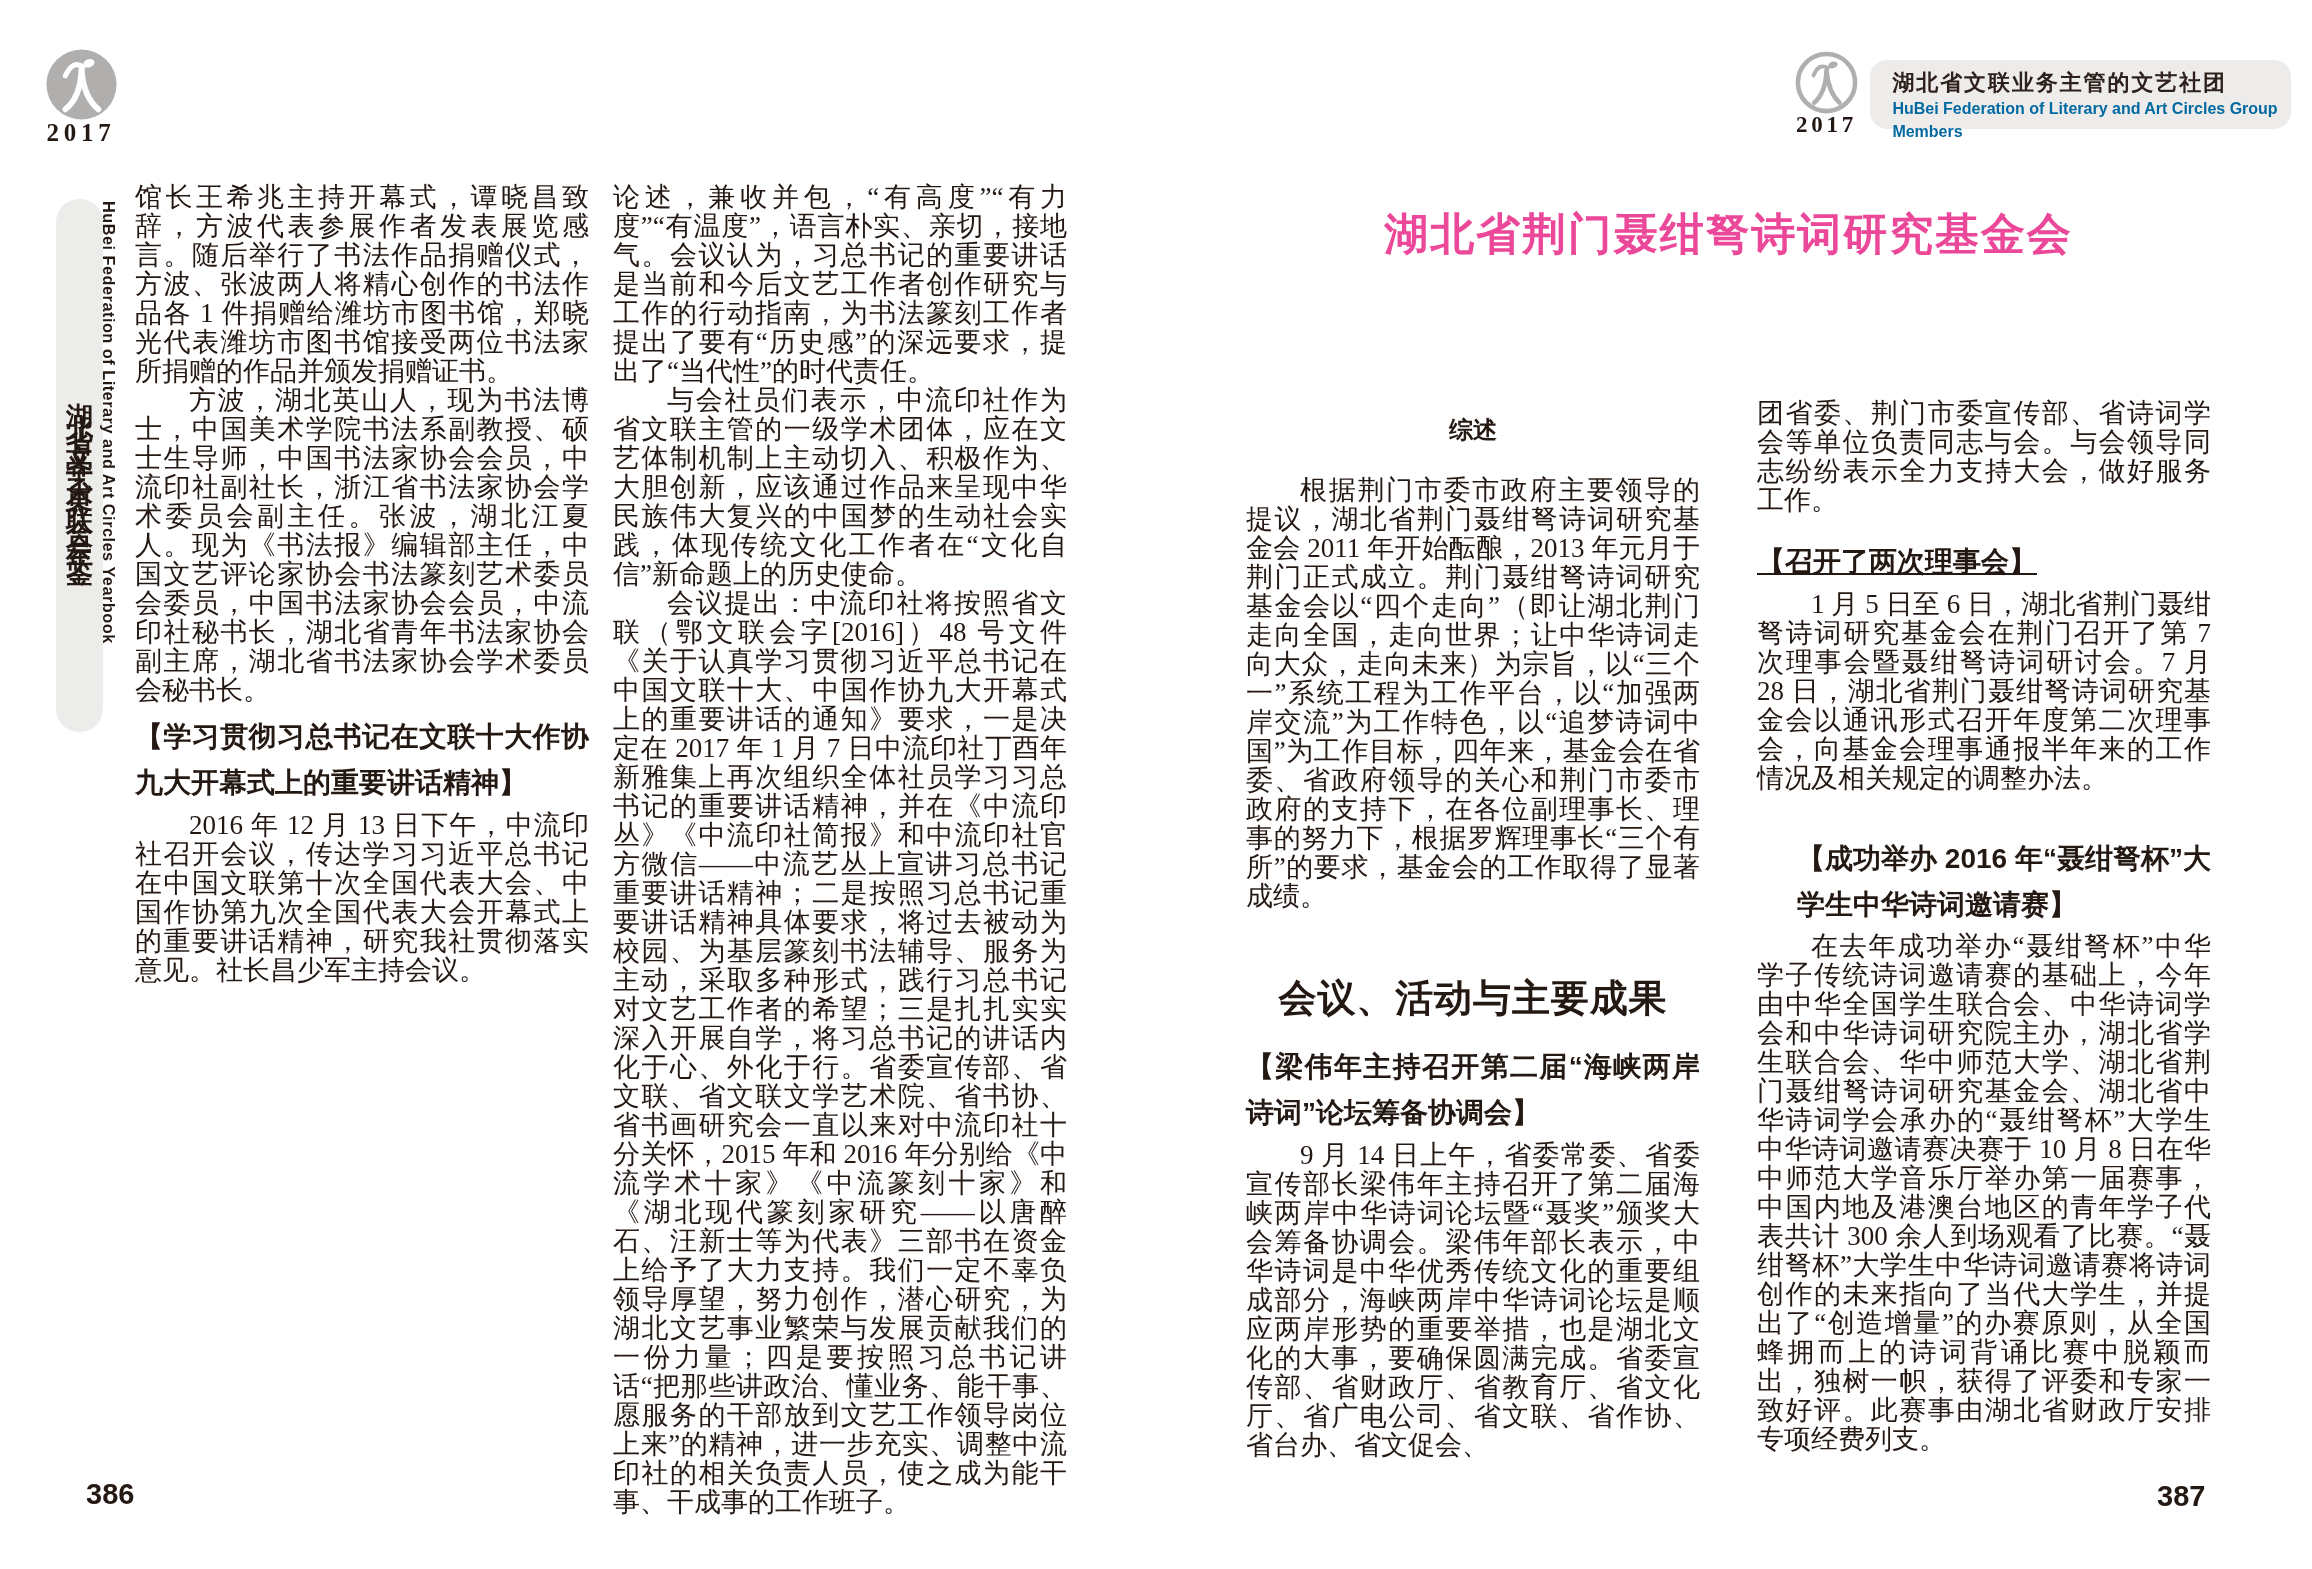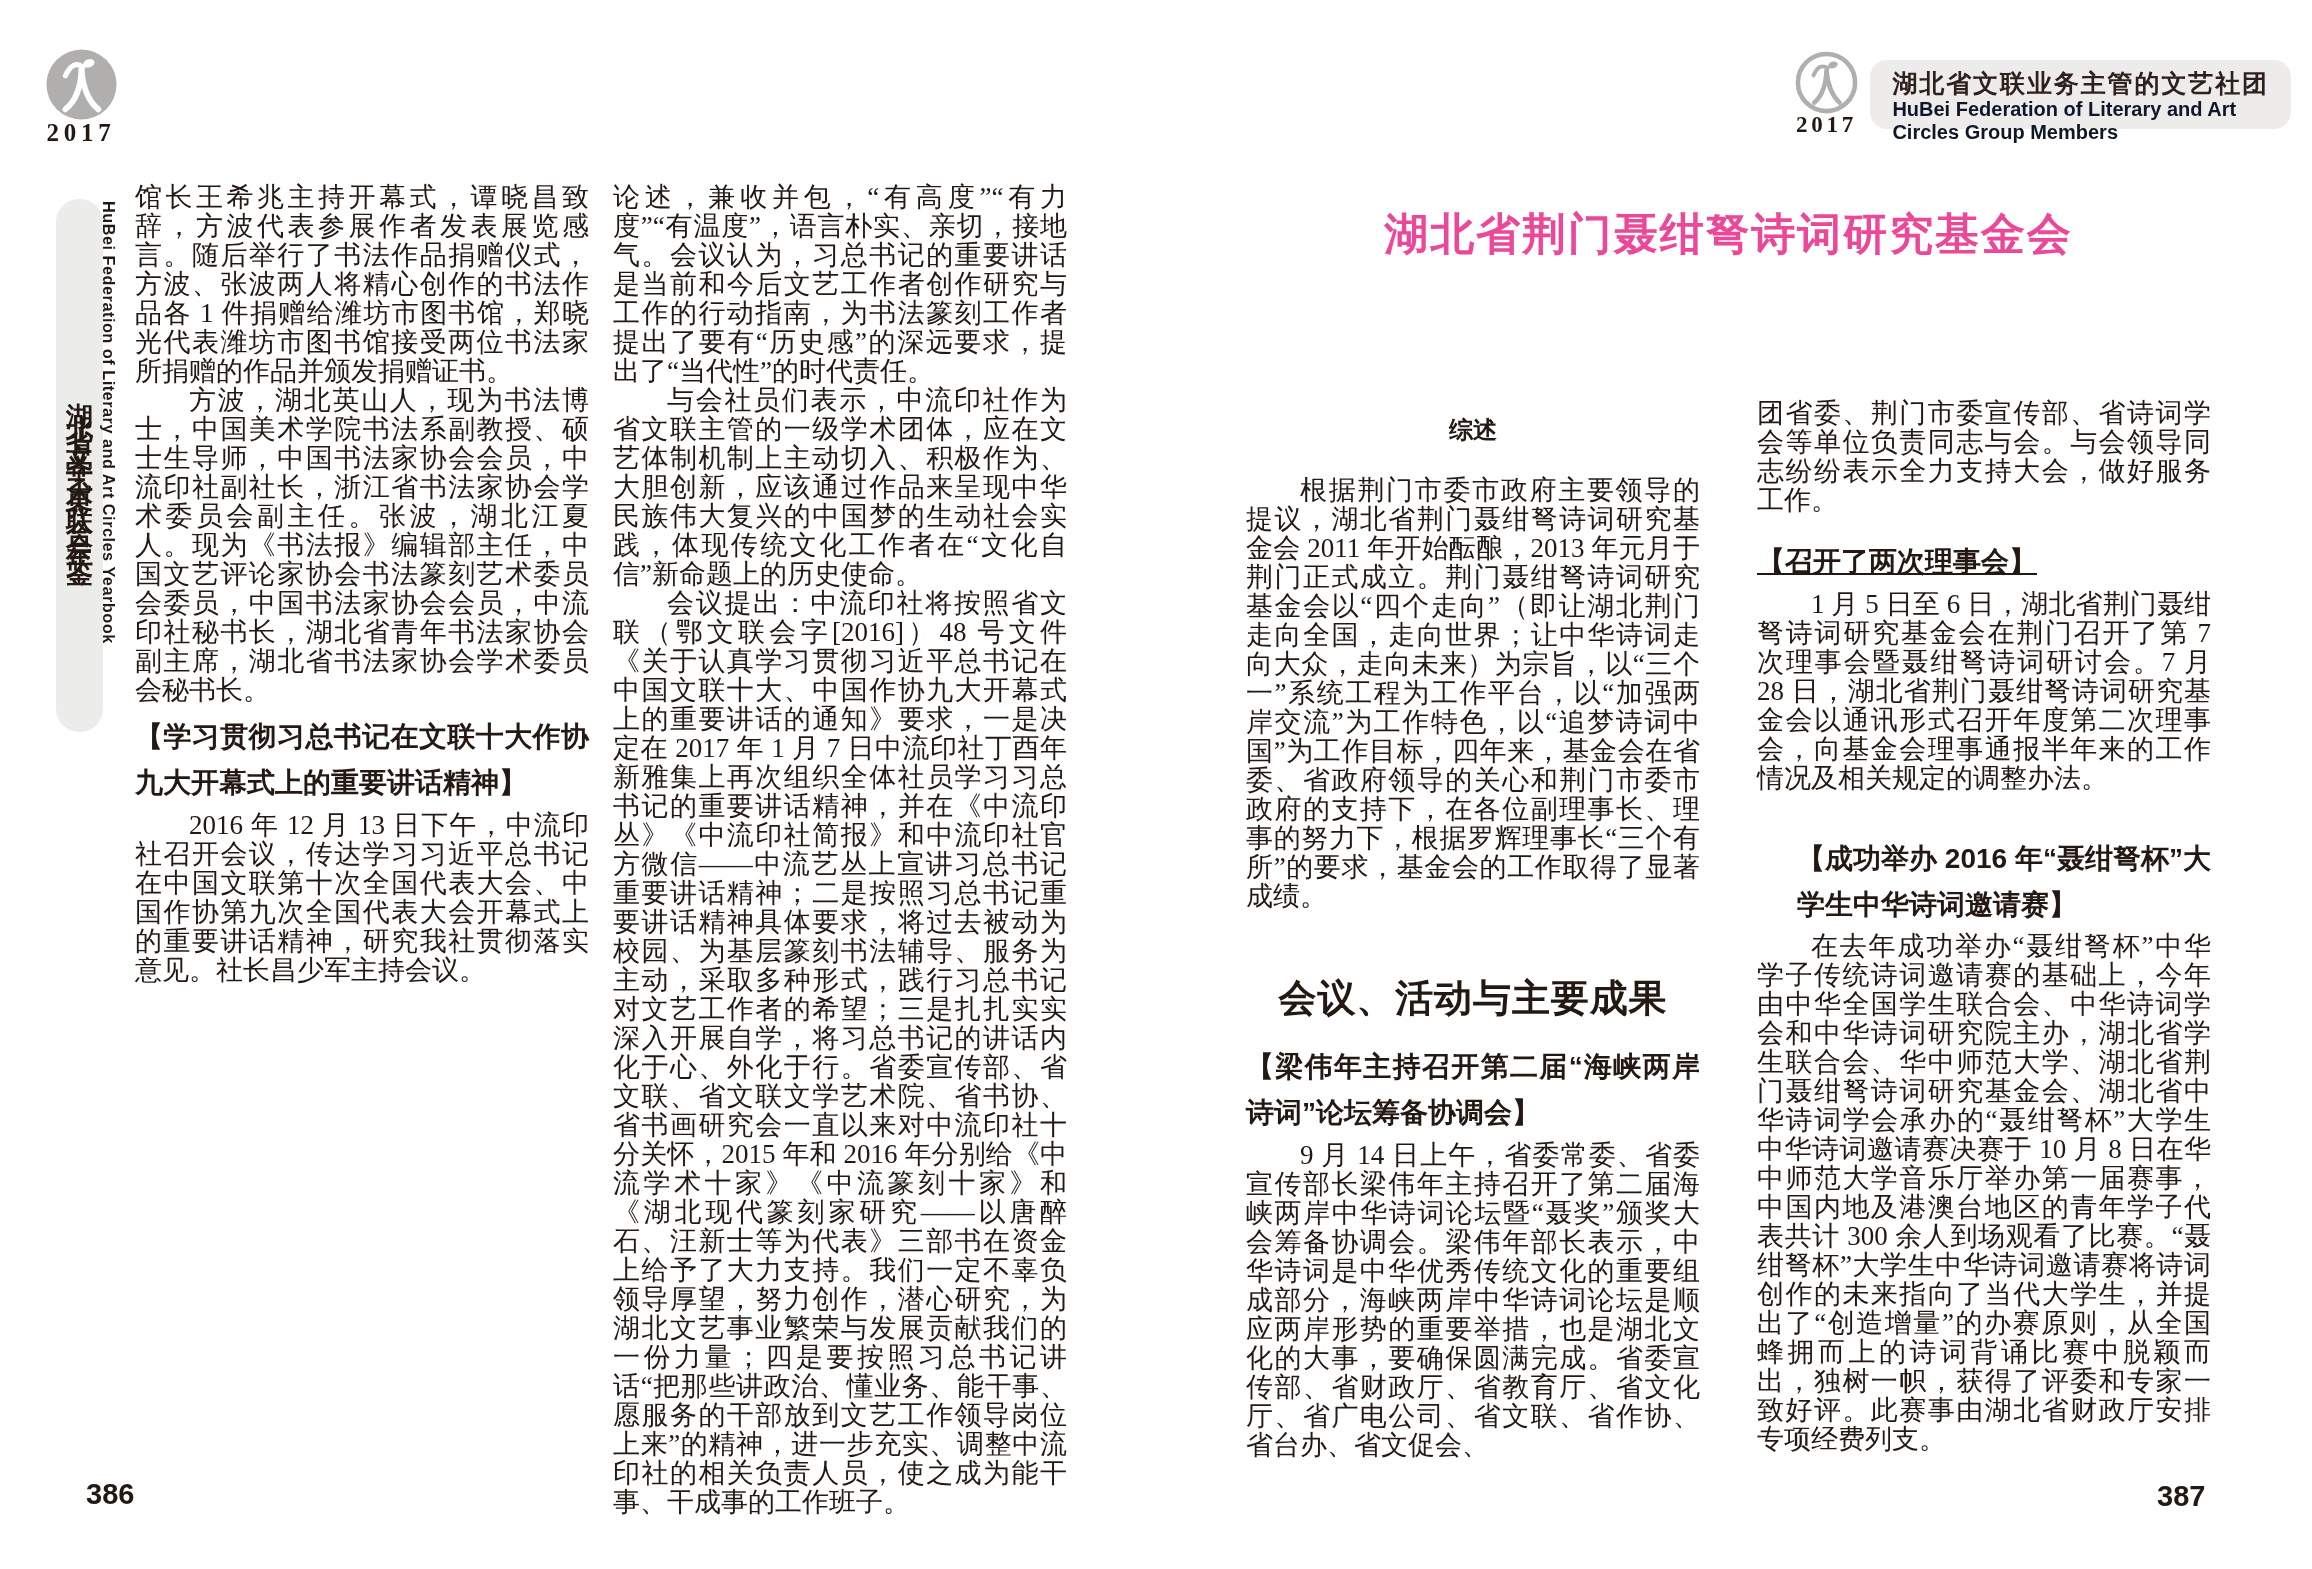--- a/index.html
+++ b/index.html
@@ -15,23 +15,23 @@
             letter-spacing:13px;font-family:"Liberation Serif",serif;color:#241813;}
   .spine-en{position:absolute;left:99px;top:201px;height:541px;writing-mode:vertical-rl;
             font-family:"Liberation Sans",sans-serif;font-weight:700;font-size:16.3px;color:#241813;
             letter-spacing:0.5px;}
   
   .hdr-logo{position:absolute;left:1794px;top:50px;width:65px;height:65px;}
   .hdr-year{position:absolute;left:1779px;top:112px;width:95px;text-align:center;
             font-family:"Liberation Serif",serif;font-weight:700;font-size:23px;letter-spacing:3.7px;}
   .hdr-box{position:absolute;left:1870px;top:60px;width:421px;height:69px;background:#edecea;
            border-radius:17px;box-sizing:border-box;padding:8.4px 0 0 22.4px;}
-  .hdr-cn{font-family:"Liberation Sans",sans-serif;font-weight:700;font-size:25px;color:#2e211d;
+  .hdr-cn{font-family:"Liberation Sans",sans-serif;font-weight:700;font-size:22px;color:#2e211d;
           letter-spacing:1.9px;line-height:30px;}
-  .hdr-en{font-family:"Liberation Sans",sans-serif;font-weight:700;font-size:20px;color:#0f172a;
+  .hdr-en{font-family:"Liberation Sans",sans-serif;font-weight:700;font-size:16px;color:#0369a1;
           line-height:22.4px;}
   
   .col{position:absolute;width:454px;}
   .col p{margin:0;font-size:27px;line-height:29px;text-align:justify;}
   .col p.indent{text-indent:2em;}
   .subhead{font-family:"Liberation Sans",sans-serif;font-weight:700;font-size:28px;line-height:46px;
            margin:9.3px 0 4.7px;text-align:justify;}
   #col-L1{left:135px;top:183px;}
   #col-L2{left:613px;top:183px;}
   #col-R1{left:1246px;top:410px;}

